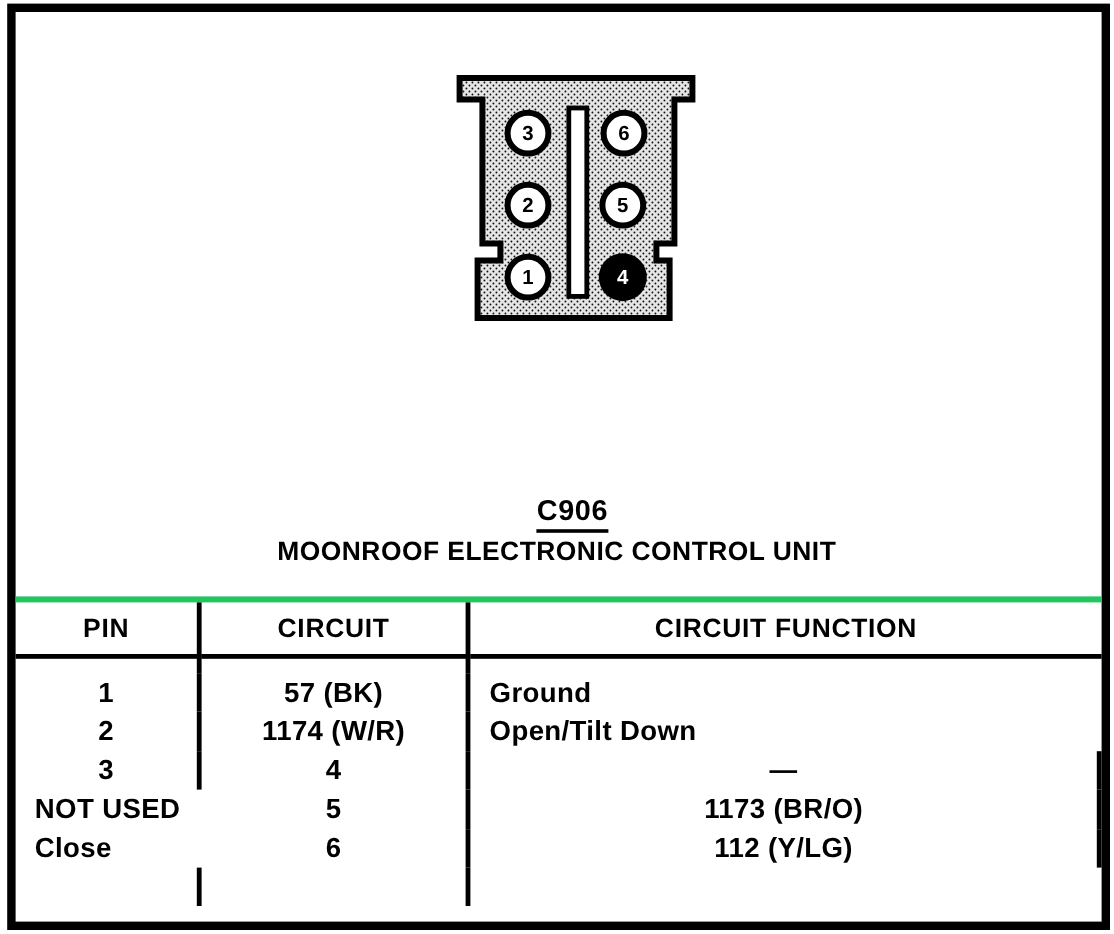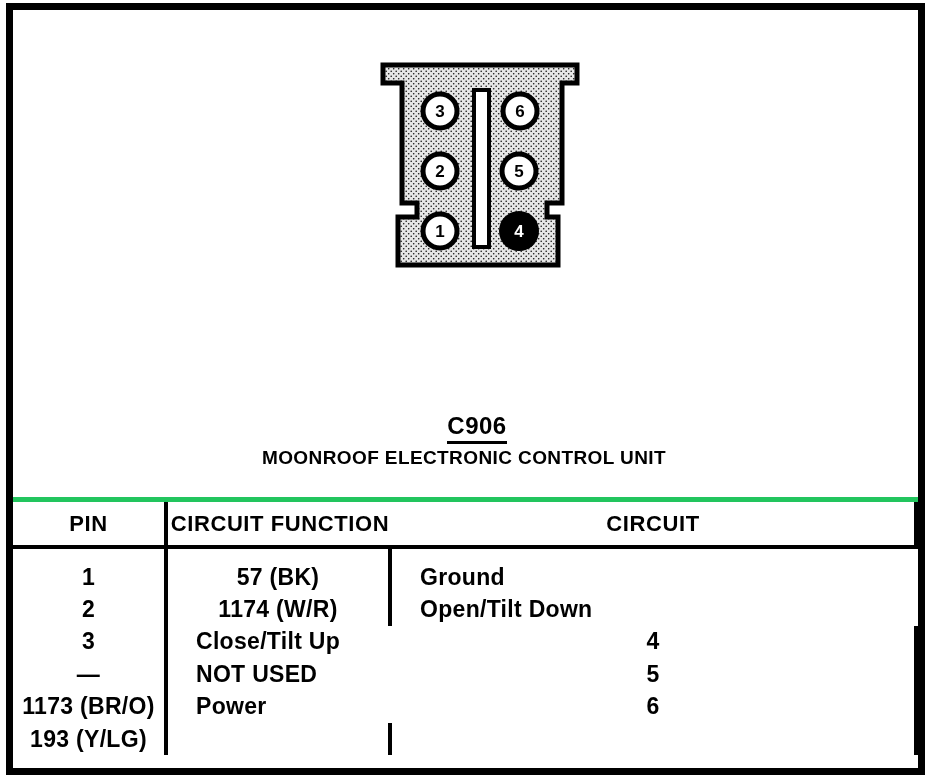--- a/index.html
+++ b/index.html
@@ -53,21 +53,21 @@
     display: inline-block;
     border-bottom: 3px solid #000;
     padding-bottom: 1px;
   }
   .conn-title {
     position: absolute;
     left: 0;
     top: 447px;
     width: 928px;
     text-align: center;
-    font-size: 19px;
+    font-size: 22px;
     font-weight: 700;
     letter-spacing: 0.4px;
   }
   .tbl {
     position: absolute;
     left: 13px;
     top: 497px;
     width: 905px;
     height: 271px;
     box-sizing: border-box;
@@ -84,21 +84,21 @@
     font-weight: 700;
     letter-spacing: 0.3px;
     white-space: nowrap;
   }
   .v1, .v2 { border-right: 4px solid #000; }
   .hdr {
     border-bottom: 4px solid #000;
     font-size: 22px;
     letter-spacing: 0.6px;
   }
-  .fn { justify-content: flex-start; padding-left: 28px; }
+  .fn { justify-content: flex-start; padding-left: 16px; }
 </style>
 </head>
 <body>
 
 <div class="frame"></div>
 
 <svg class="connector-svg" viewBox="370 50 230 230">
   <defs>
     <pattern id="stipple" width="5" height="5" patternUnits="userSpaceOnUse">
       <rect width="5" height="5" fill="#e6e6e6"></rect>
@@ -139,45 +139,44 @@
 </svg>
 
 <div class="conn-id">
   <span>C906</span>
 </div>
 <div class="conn-title">MOONROOF ELECTRONIC CONTROL UNIT</div>
 
 <div class="tbl">
 
   <div class="cell hdr v1">PIN</div>
+  <div class="cell hdr v2">CIRCUIT</div>
   <div class="cell hdr">CIRCUIT FUNCTION</div>
-  <div class="cell hdr v2">CIRCUIT</div>
 
   <div class="cell v1"></div>
   <div class="cell v2"></div>
   <div class="cell"></div>
 
   <div class="cell v1">1</div>
   <div class="cell v2">57 (BK)</div>
   <div class="cell fn">Ground</div>
 
   <div class="cell v1">2</div>
   <div class="cell v2">1174 (W/R)</div>
   <div class="cell fn">Open/Tilt Down</div>
 
   <div class="cell v1">3</div>
-  <div class="cell fn">Close/Tilt Up</div>
 
   <div class="cell v1">4</div>
   <div class="cell v2">—</div>
   <div class="cell fn">NOT USED</div>
 
   <div class="cell v1">5</div>
   <div class="cell v2">1173 (BR/O)</div>
-  <div class="cell fn">Power</div>
+  <div class="cell fn">Close</div>
 
   <div class="cell v1">6</div>
-  <div class="cell v2">193 (Y/LG)</div>
+  <div class="cell v2">112 (Y/LG)</div>
 
   <div class="cell v1"></div>
   <div class="cell v2"></div>
   <div class="cell"></div>
 </div>
 
 </body></html>

